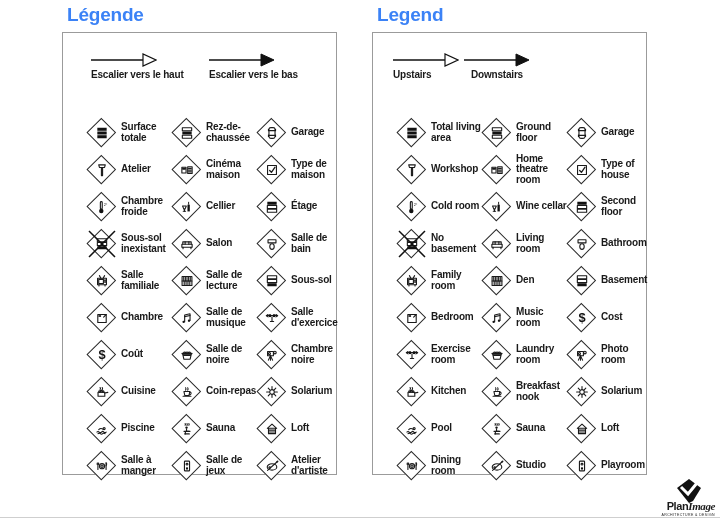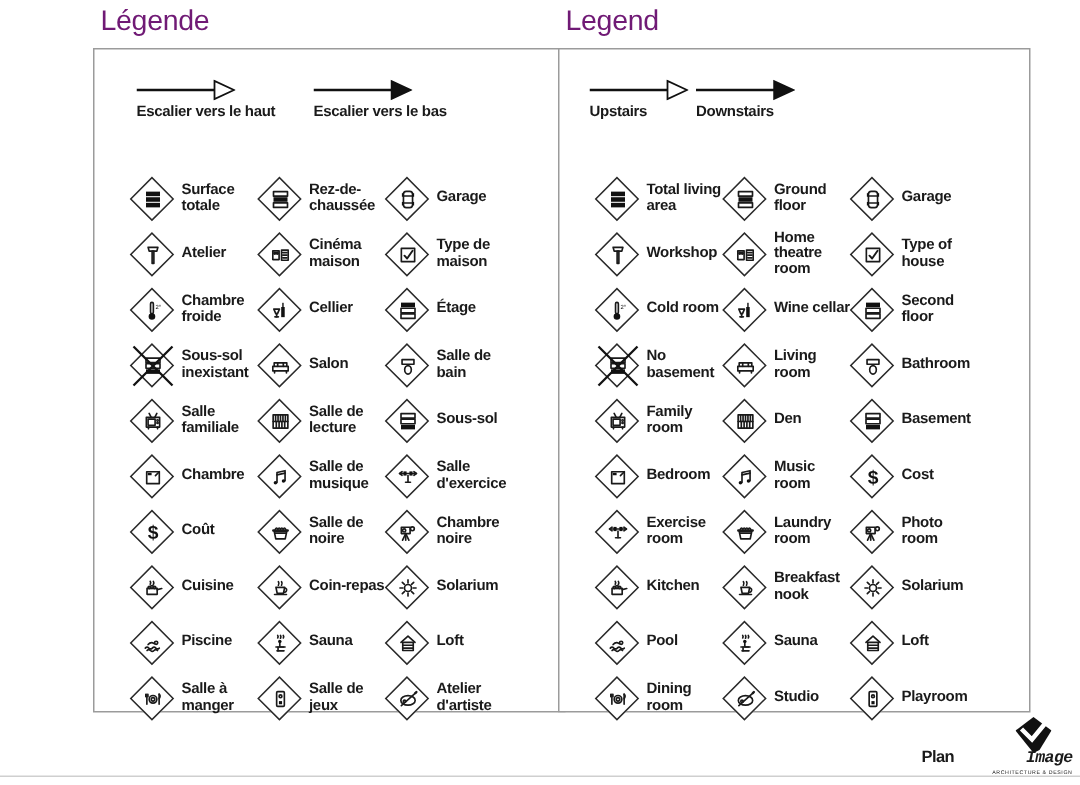--- a/index.html
+++ b/index.html
@@ -3,44 +3,44 @@
 <meta charset="utf-8">
 <style>
   html,body{margin:0;padding:0;}
   body{
     width:720px;height:523px;position:relative;background:#ffffff;
     font-family:"Liberation Sans",sans-serif;color:#1a1a1a;overflow:hidden;
   }
   .legend-group{position:absolute;top:2px;width:273px;}
   .g-fr{left:62px;}
   .g-en{left:372px;}
-  .grp-title{font-size:19px;font-weight:normal;margin:0 0 0 5px;line-height:26px;letter-spacing:-0.2px;color:#701a75;}
-  .panel-box{position:absolute;top:30px;left:0;width:273px;height:441px;border:1px solid #9b9b9b;background:#fff;padding-left:40px;}
+  .grp-title{font-size:19px;font-weight:bold;margin:0 0 0 5px;line-height:26px;letter-spacing:-0.2px;color:#3b82f6;}
+  .panel-box{position:absolute;top:30px;left:0;width:273px;height:441px;border:1px solid #9b9b9b;background:#fff;}
   
   .arrowblk{position:absolute;top:20px;}
   .g-fr .arrowblk.a{left:28px;} .g-fr .arrowblk.b{left:146px;}
-  .g-en .arrowblk.a{left:20px;} .g-en .arrowblk.b{left:91px;}
+  .g-en .arrowblk.a{left:20px;} .g-en .arrowblk.b{left:91px;text-align:center;}
   .arrowblk svg{display:block;}
   .arrow-label{font-size:10px;font-weight:bold;letter-spacing:-0.2px;margin-top:2px;white-space:nowrap;}
   
   .grid{position:absolute;top:55px;left:24px;display:grid;grid-template-columns:repeat(3,85px);grid-auto-rows:37px;margin-top:26px;}
   .cell{display:flex;align-items:center;gap:4px;}
   .dia{width:30px;height:30px;position:relative;flex:0 0 30px;}
   .dia::before{content:"";position:absolute;left:4.1px;top:4.1px;width:20.6px;height:20.6px;
     border:1.1px solid #2a2a2a;transform:rotate(45deg);box-sizing:border-box;background:#fff;}
   .pict{position:absolute;left:8px;top:8px;width:14px;height:14px;
     stroke:#1a1a1a;fill:none;stroke-width:0.95;stroke-linecap:round;stroke-linejoin:round;}
   .xover{position:absolute;left:0;top:0;width:30px;height:30px;stroke:#111;stroke-width:1.5;}
   .lbl{font-size:10px;font-weight:bold;letter-spacing:-0.2px;line-height:10.5px;width:52px;}
   
   .logo{position:absolute;right:5px;bottom:6px;width:70px;display:flex;flex-direction:column;align-items:flex-end;}
   .logo-mark{margin-right:14px;}
   .logo-text{font-size:11px;line-height:11px;white-space:nowrap;margin-top:-2px;}
   .logo-plan{font-weight:bold;letter-spacing:-0.4px;}
-  .logo-image{font-style:italic;font-weight:bold;font-family:Liberation Mono, monospace;letter-spacing:-0.4px;margin-left:48px;}
+  .logo-image{font-style:italic;font-weight:bold;font-family:Liberation Serif, serif;letter-spacing:-0.4px;}
   .logo-caption{font-size:3.5px;letter-spacing:0.4px;color:#222;margin-top:1px;}
   .bottom-rule{position:absolute;left:0;top:517px;width:720px;height:1px;background:#cfcfcf;}
 </style>
 </head>
 <body>
 
 <svg width="0" height="0" style="position:absolute" aria-hidden="true">
   <defs>
     <symbol id="p-stack-full" viewBox="0 0 12 12">
       <rect x="2" y="1.5" width="8" height="2.6" fill="#111" stroke="none"></rect>

